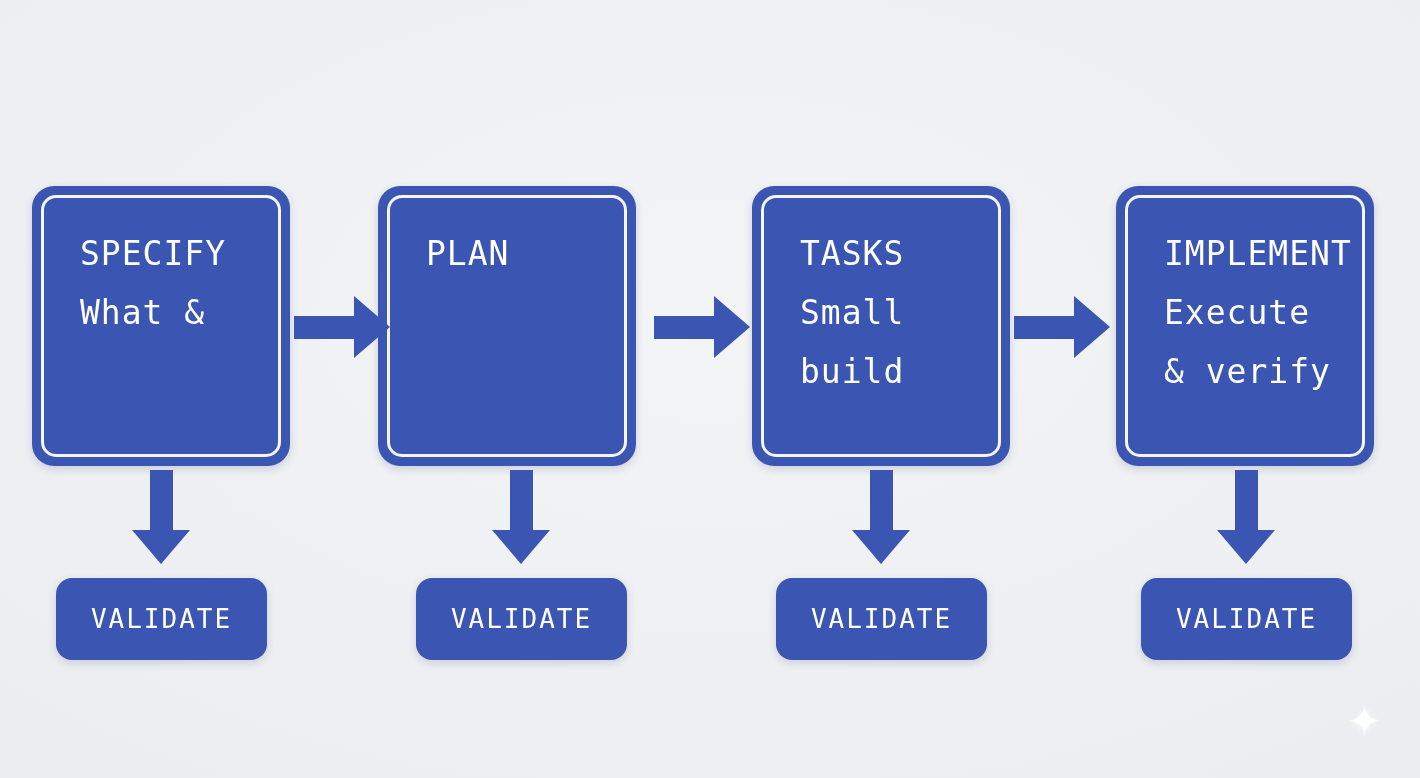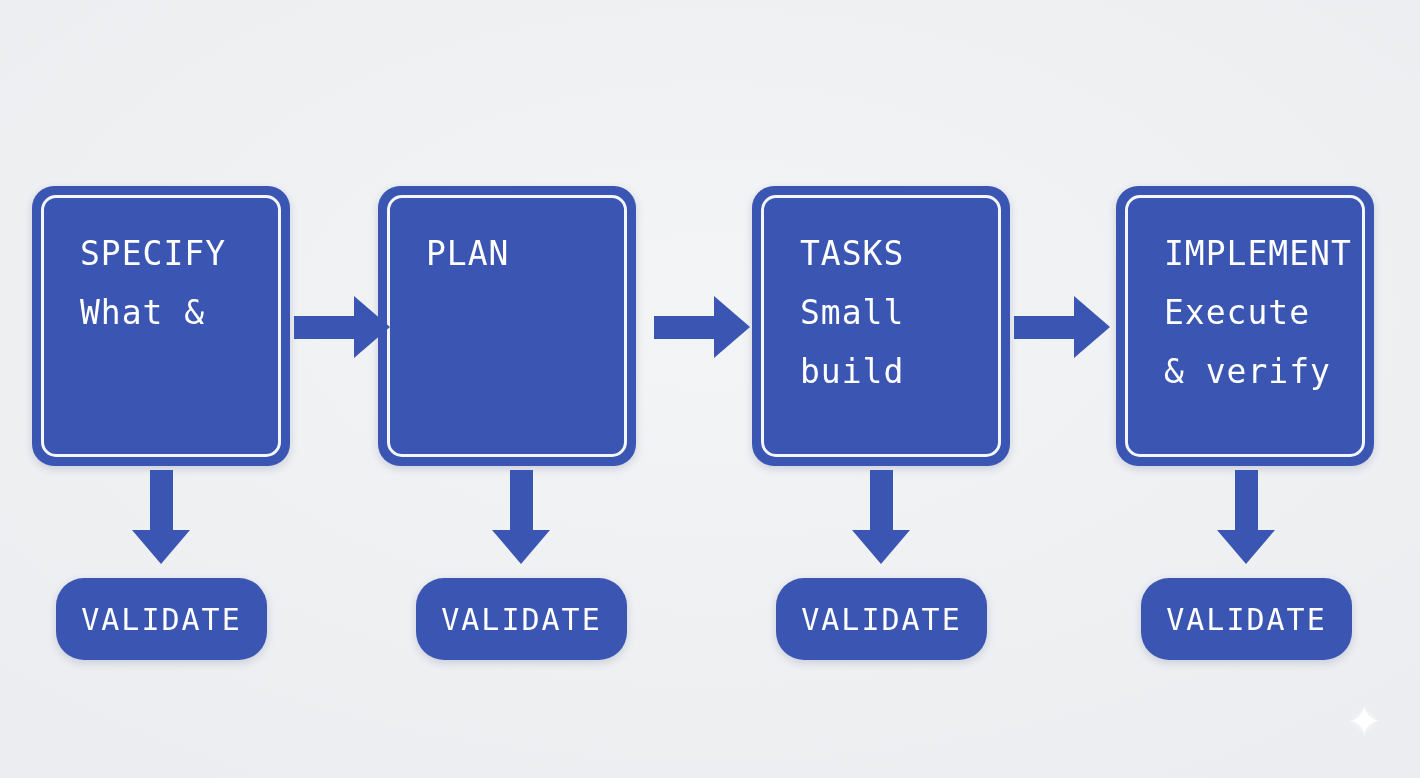--- a/index.html
+++ b/index.html
@@ -91,27 +91,27 @@
     border-top:34px solid var(--blue);
   }
 
   
   .validate{
     position:absolute;
     top:578px;
     width:211px;
     height:82px;
     background:var(--blue);
-    border-radius:28px;
+    border-radius:16px;
     box-shadow:0 3px 8px rgba(40,55,110,0.18);
     display:flex;
     align-items:center;
     justify-content:center;
     color:var(--white);
-    font-size:30px;
+    font-size:26px;
     letter-spacing:2px;
   }
 
   
   .sparkle{
     position:absolute;
     right:38px;
     bottom:32px;
     font-size:42px;
     color:rgba(255,255,255,0.95);

